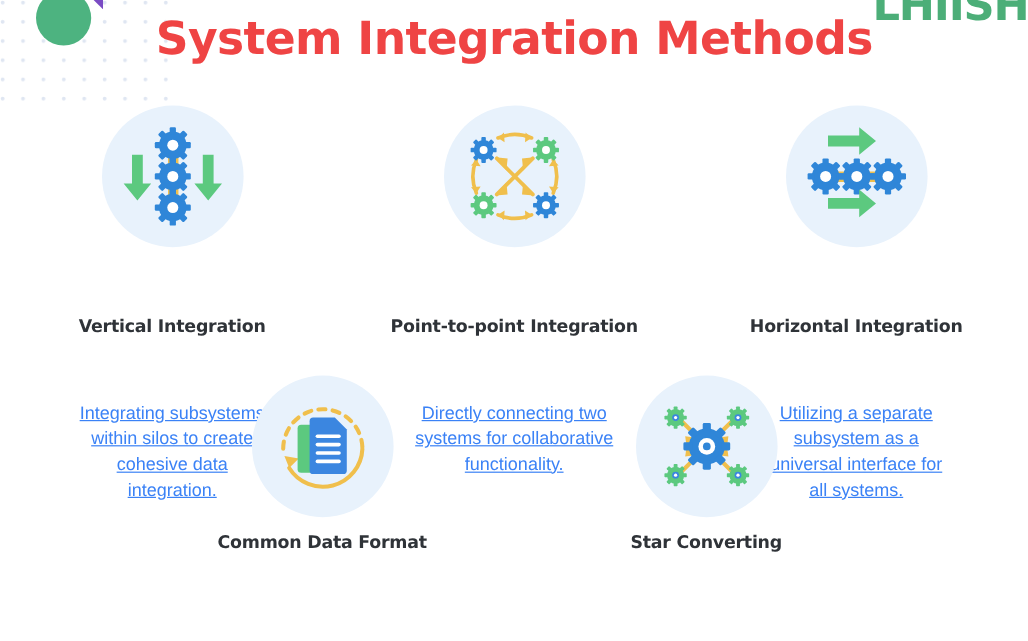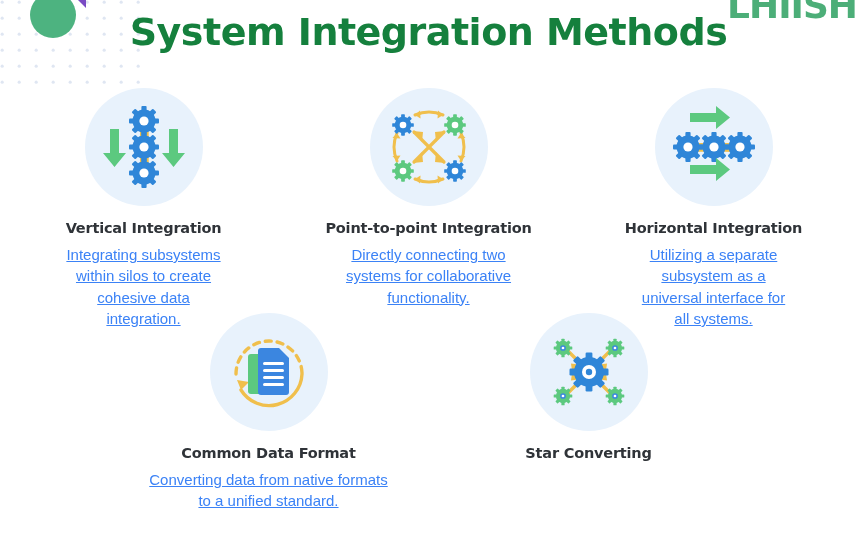--- a/index.html
+++ b/index.html
@@ -52,42 +52,42 @@
   
   #page-title {
     position: absolute;
     top: 12px;
     left: 0; right: 0;
     text-align: center;
     font-family: "DejaVu Sans", sans-serif;
     font-weight: bold;
     font-size: 38px;
     letter-spacing: -0.5px;
-    color: #15803d;
+    color: #ef4444;
     line-height: 1.1;
   }
 
   
   .row {
     position: absolute;
     left: 0;
     width: 857px;
     display: flex;
     justify-content: center;
   }
   #row-top { top: 88px; }
   #row-bottom { top: 313px; }
 
   .card {
     display: flex;
     flex-direction: column;
     align-items: center;
     text-align: center;
   }
-  #row-top .card { width: 285px; }
+  #row-top .card { width: 285px; gap: 45px; }
   #row-bottom .card { width: 320px; }
 
   .icon-circle {
     width: 118px;
     height: 118px;
     border-radius: 50%;
     background: #e8f2fc;
     display: flex;
     align-items: center;
     justify-content: center;
@@ -373,22 +373,20 @@
 
         <g fill="#ffffff">
           <rect x="40" y="36" width="21" height="3" rx="1.5"></rect>
           <rect x="40" y="43" width="21" height="3" rx="1.5"></rect>
           <rect x="40" y="50" width="21" height="3" rx="1.5"></rect>
           <rect x="40" y="57" width="21" height="3" rx="1.5"></rect>
         </g>
       </svg>
     </div>
     <div class="card-title">Common Data Format</div>
-    <div class="card-desc">Converting data from native formats
-to a unified standard.</div>
   </div>
 
   <div class="card">
     <div class="icon-circle">
       <svg width="92" height="92" viewBox="0 0 92 92">
 
         <g stroke="#f0bf4c" stroke-width="3.4" stroke-linecap="round">
           <line x1="24" y1="24" x2="38" y2="38"></line>
           <line x1="68" y1="24" x2="54" y2="38"></line>
           <line x1="24" y1="68" x2="38" y2="54"></line>

